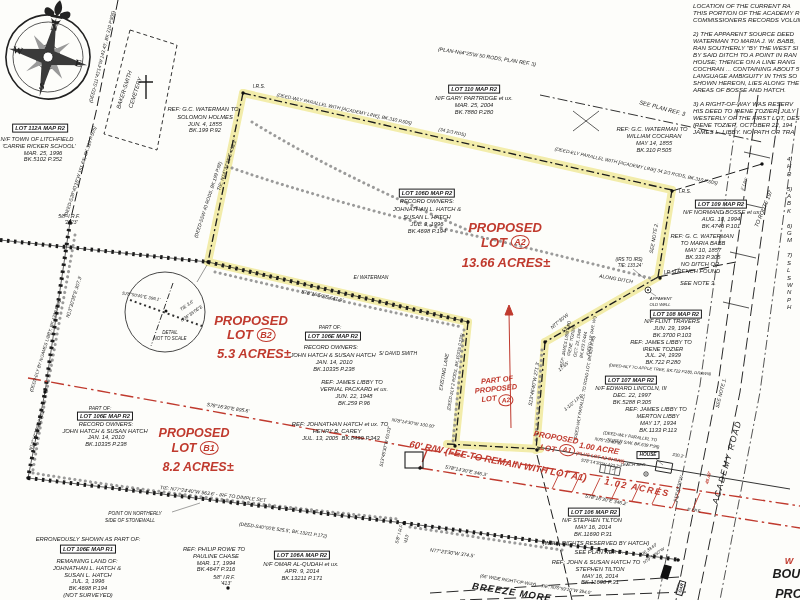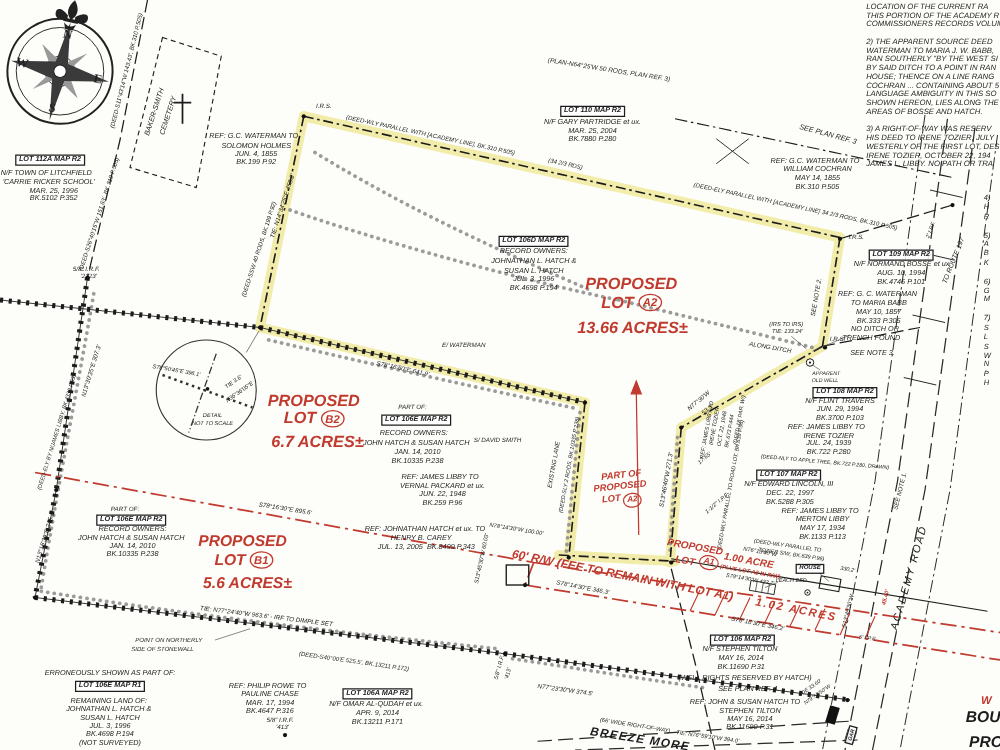--- a/index.html
+++ b/index.html
@@ -211,21 +211,21 @@
       <div class="lbl" style="left: 371px; top: 277px; font-size: 5px; transform: translate(-50%, -50%) rotate(0deg);">E/ WATERMAN</div>
       <div class="lbl" style="left: 322px; top: 296px; font-size: 5px; transform: translate(-50%, -50%) rotate(12deg);">S78°16'50"E 641.9'</div>
       <div class="lbl" style="left: 141px; top: 297px; font-size: 4.5px; transform: translate(-50%, -50%) rotate(10deg);">S78°50'45"E 396.1'</div>
       <div class="lbl" style="left: 187px; top: 306px; font-size: 4.5px; transform: translate(-50%, -50%) rotate(-35deg);">TIE 3.6'</div>
       <div class="lbl" style="left: 192px; top: 314px; font-size: 4.5px; transform: translate(-50%, -50%) rotate(-35deg);">N36°36'05"E</div>
       <div class="lbl" style="left: 170px; top: 333px; font-size: 4.5px; transform: translate(-50%, -50%) rotate(0deg);">DETAIL</div>
       <div class="lbl" style="left: 170px; top: 339px; font-size: 4.5px; transform: translate(-50%, -50%) rotate(0deg);">NOT TO SCALE</div>
       <div class="lbl" style="left: 251px; top: 320px; font-size: 13px; transform: translate(-50%, -50%) rotate(0deg); color: rgb(192, 58, 46); font-weight: 700;">PROPOSED</div>
       <div class="lbl" style="left: 240px; top: 334px; font-size: 13px; transform: translate(-50%, -50%) rotate(0deg); color: rgb(192, 58, 46); font-weight: 700;">LOT</div>
       <div class="lbl circ" style="left: 266px; top: 335px; font-size: 9px; transform: translate(-50%, -50%) rotate(0deg); color: rgb(192, 58, 46); font-weight: 700;">B2</div>
-      <div class="lbl" style="left: 254px; top: 353px; font-size: 13px; transform: translate(-50%, -50%) rotate(0deg); color: rgb(192, 58, 46); font-weight: 700;">6.7 ACRES±</div>
+      <div class="lbl" style="left: 254px; top: 353px; font-size: 13px; transform: translate(-50%, -50%) rotate(0deg); color: rgb(192, 58, 46); font-weight: 700;">5.3 ACRES±</div>
       <div class="lbl" style="left: 330px; top: 327px; font-size: 5px; transform: translate(-50%, -50%) rotate(0deg);">PART OF:</div>
       <div class="lbl box" style="left: 333px; top: 336px; font-size: 5.8px; transform: translate(-50%, -50%) rotate(0deg); font-weight: 700;">LOT 106E MAP R2</div>
       <div class="lbl" style="left: 331px; top: 348px; font-size: 5.8px; transform: translate(-50%, -50%) rotate(0deg);">RECORD OWNERS:</div>
       <div class="lbl" style="left: 333px; top: 355.5px; font-size: 5.8px; transform: translate(-50%, -50%) rotate(0deg);">JOHN HATCH &amp; SUSAN HATCH</div>
       <div class="lbl" style="left: 334px; top: 362.5px; font-size: 5.8px; transform: translate(-50%, -50%) rotate(0deg);">JAN. 14, 2010</div>
       <div class="lbl" style="left: 334px; top: 369.5px; font-size: 5.8px; transform: translate(-50%, -50%) rotate(0deg);">BK.10335 P.238</div>
       <div class="lbl" style="left: 398px; top: 353px; font-size: 5px; transform: translate(-50%, -50%) rotate(0deg);">S/ DAVID SMITH</div>
       <div class="lbl" style="left: 352px; top: 383px; font-size: 5.8px; transform: translate(-50%, -50%) rotate(0deg);">REF: JAMES LIBBY TO</div>
       <div class="lbl" style="left: 354px; top: 390px; font-size: 5.8px; transform: translate(-50%, -50%) rotate(0deg);">VERNAL PACKARD et ux.</div>
       <div class="lbl" style="left: 354px; top: 397px; font-size: 5.8px; transform: translate(-50%, -50%) rotate(0deg);">JUN. 22, 1948</div>
@@ -236,21 +236,21 @@
       <div class="lbl" style="left: 341px; top: 438.5px; font-size: 5.8px; transform: translate(-50%, -50%) rotate(0deg);">JUL. 13, 2005  BK.8499 P.343</div>
       <div class="lbl" style="left: 100px; top: 408px; font-size: 5px; transform: translate(-50%, -50%) rotate(0deg);">PART OF:</div>
       <div class="lbl box" style="left: 105px; top: 416px; font-size: 5.8px; transform: translate(-50%, -50%) rotate(0deg); font-weight: 700;">LOT 106E MAP R2</div>
       <div class="lbl" style="left: 106px; top: 425px; font-size: 5.8px; transform: translate(-50%, -50%) rotate(0deg);">RECORD OWNERS:</div>
       <div class="lbl" style="left: 105px; top: 431.5px; font-size: 5.8px; transform: translate(-50%, -50%) rotate(0deg);">JOHN HATCH &amp; SUSAN HATCH</div>
       <div class="lbl" style="left: 106px; top: 438px; font-size: 5.8px; transform: translate(-50%, -50%) rotate(0deg);">JAN. 14, 2010</div>
       <div class="lbl" style="left: 106px; top: 444.5px; font-size: 5.8px; transform: translate(-50%, -50%) rotate(0deg);">BK.10335 P.238</div>
       <div class="lbl" style="left: 194px; top: 433px; font-size: 12.5px; transform: translate(-50%, -50%) rotate(0deg); color: rgb(192, 58, 46); font-weight: 700;">PROPOSED</div>
       <div class="lbl" style="left: 184px; top: 448px; font-size: 12.5px; transform: translate(-50%, -50%) rotate(0deg); color: rgb(192, 58, 46); font-weight: 700;">LOT</div>
       <div class="lbl circ" style="left: 209px; top: 448px; font-size: 9px; transform: translate(-50%, -50%) rotate(0deg); color: rgb(192, 58, 46); font-weight: 700;">B1</div>
-      <div class="lbl" style="left: 198px; top: 467px; font-size: 12.5px; transform: translate(-50%, -50%) rotate(0deg); color: rgb(192, 58, 46); font-weight: 700;">5.6 ACRES±</div>
+      <div class="lbl" style="left: 198px; top: 467px; font-size: 12.5px; transform: translate(-50%, -50%) rotate(0deg); color: rgb(192, 58, 46); font-weight: 700;">8.2 ACRES±</div>
       <div class="lbl" style="left: 74px; top: 297px; font-size: 5px; transform: translate(-50%, -50%) rotate(-73deg);">N13°30'35"E 307.3'</div>
       <div class="lbl" style="left: 46px; top: 346px; font-size: 4.5px; transform: translate(-50%, -50%) rotate(-73deg);">(DEED-ELY BY N/JAMES LIBBY, BK.4339 P.63)</div>
       <div class="lbl" style="left: 37px; top: 430px; font-size: 5px; transform: translate(-50%, -50%) rotate(-73deg);">N13°18'30"E 245.2'</div>
       <div class="lbl" style="left: 213px; top: 494px; font-size: 5px; transform: translate(-50%, -50%) rotate(7deg);">TIE: N77°24'40"W 963.6' - IRF TO DIMPLE SET</div>
       <div class="lbl" style="left: 135px; top: 514px; font-size: 4.8px; transform: translate(-50%, -50%) rotate(0deg);">POINT ON NORTHERLY</div>
       <div class="lbl" style="left: 130px; top: 520.5px; font-size: 4.8px; transform: translate(-50%, -50%) rotate(0deg);">SIDE OF STONEWALL</div>
       <div class="lbl" style="left: 283px; top: 531px; font-size: 4.8px; transform: translate(-50%, -50%) rotate(8deg);">(DEED-S40°00'E 525.5', BK.13211 P.172)</div>
       <div class="lbl" style="left: 224px; top: 577px; font-size: 5px; transform: translate(-50%, -50%) rotate(0deg);">5/8" I.R.F.</div>
       <div class="lbl" style="left: 226px; top: 583px; font-size: 5px; transform: translate(-50%, -50%) rotate(0deg);">'413'</div>
       <div class="lbl" style="left: 88px; top: 540px; font-size: 5.8px; transform: translate(-50%, -50%) rotate(0deg);">ERRONEOUSLY SHOWN AS PART OF:</div>

